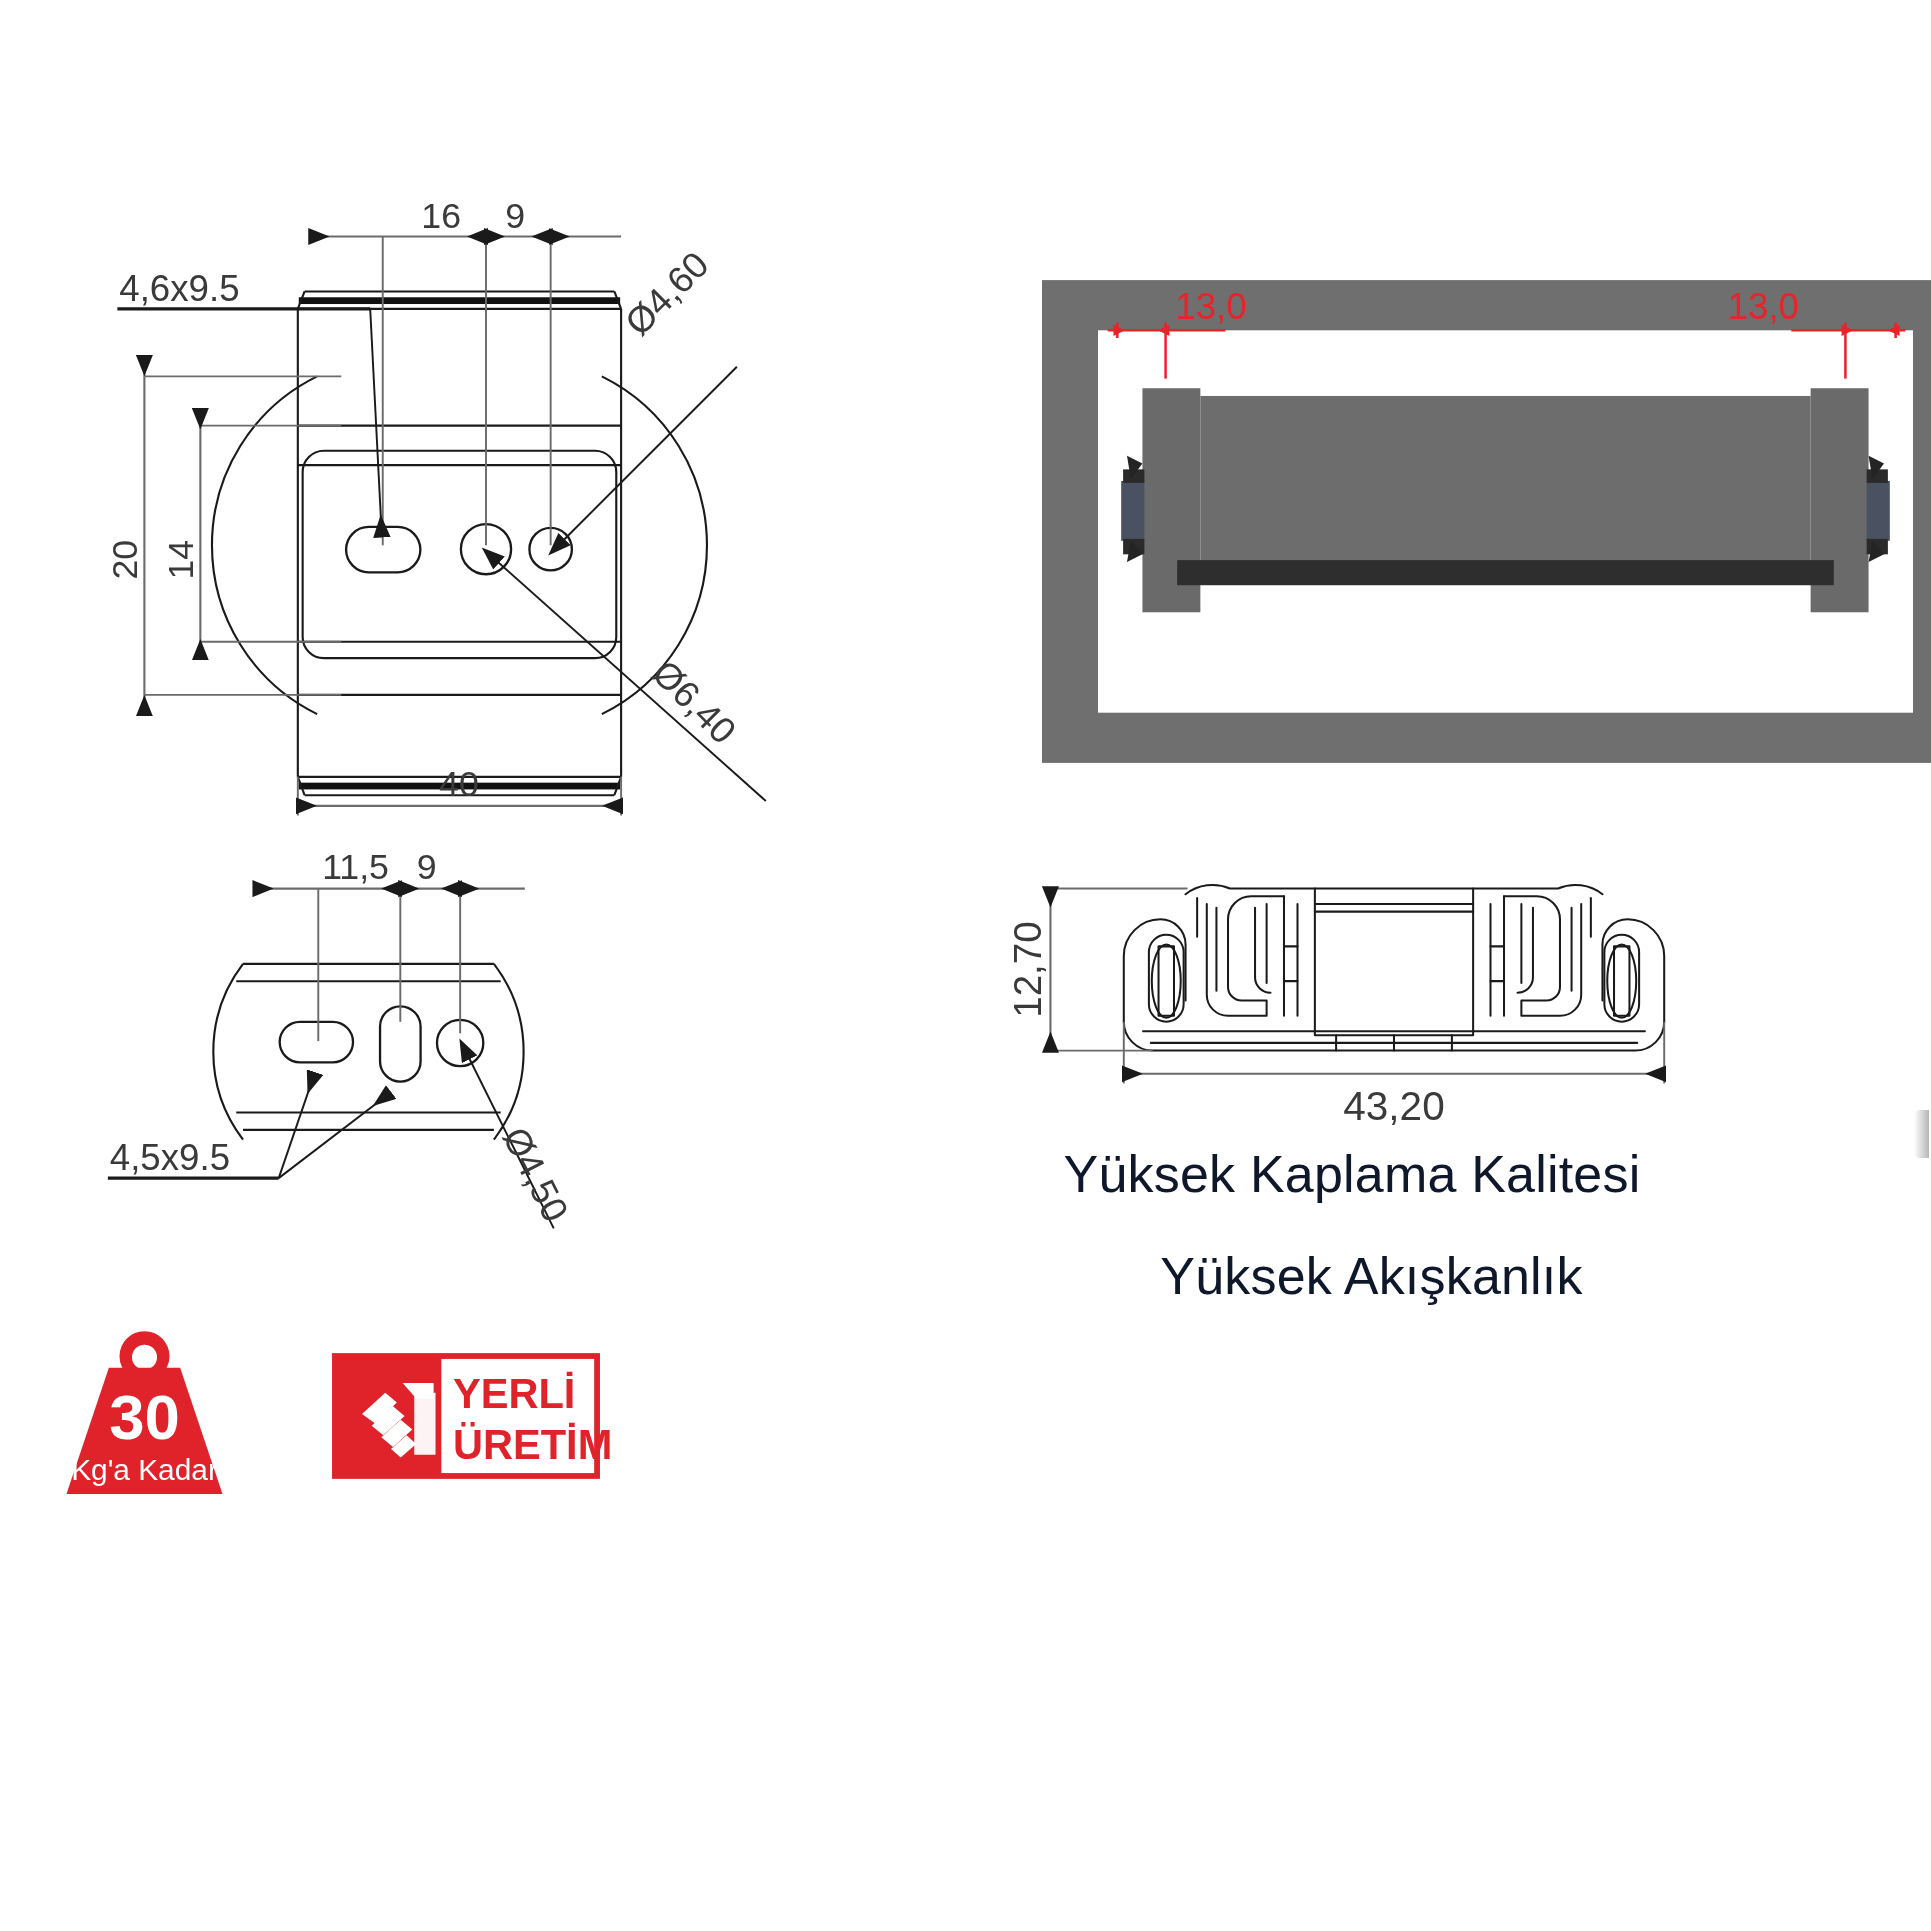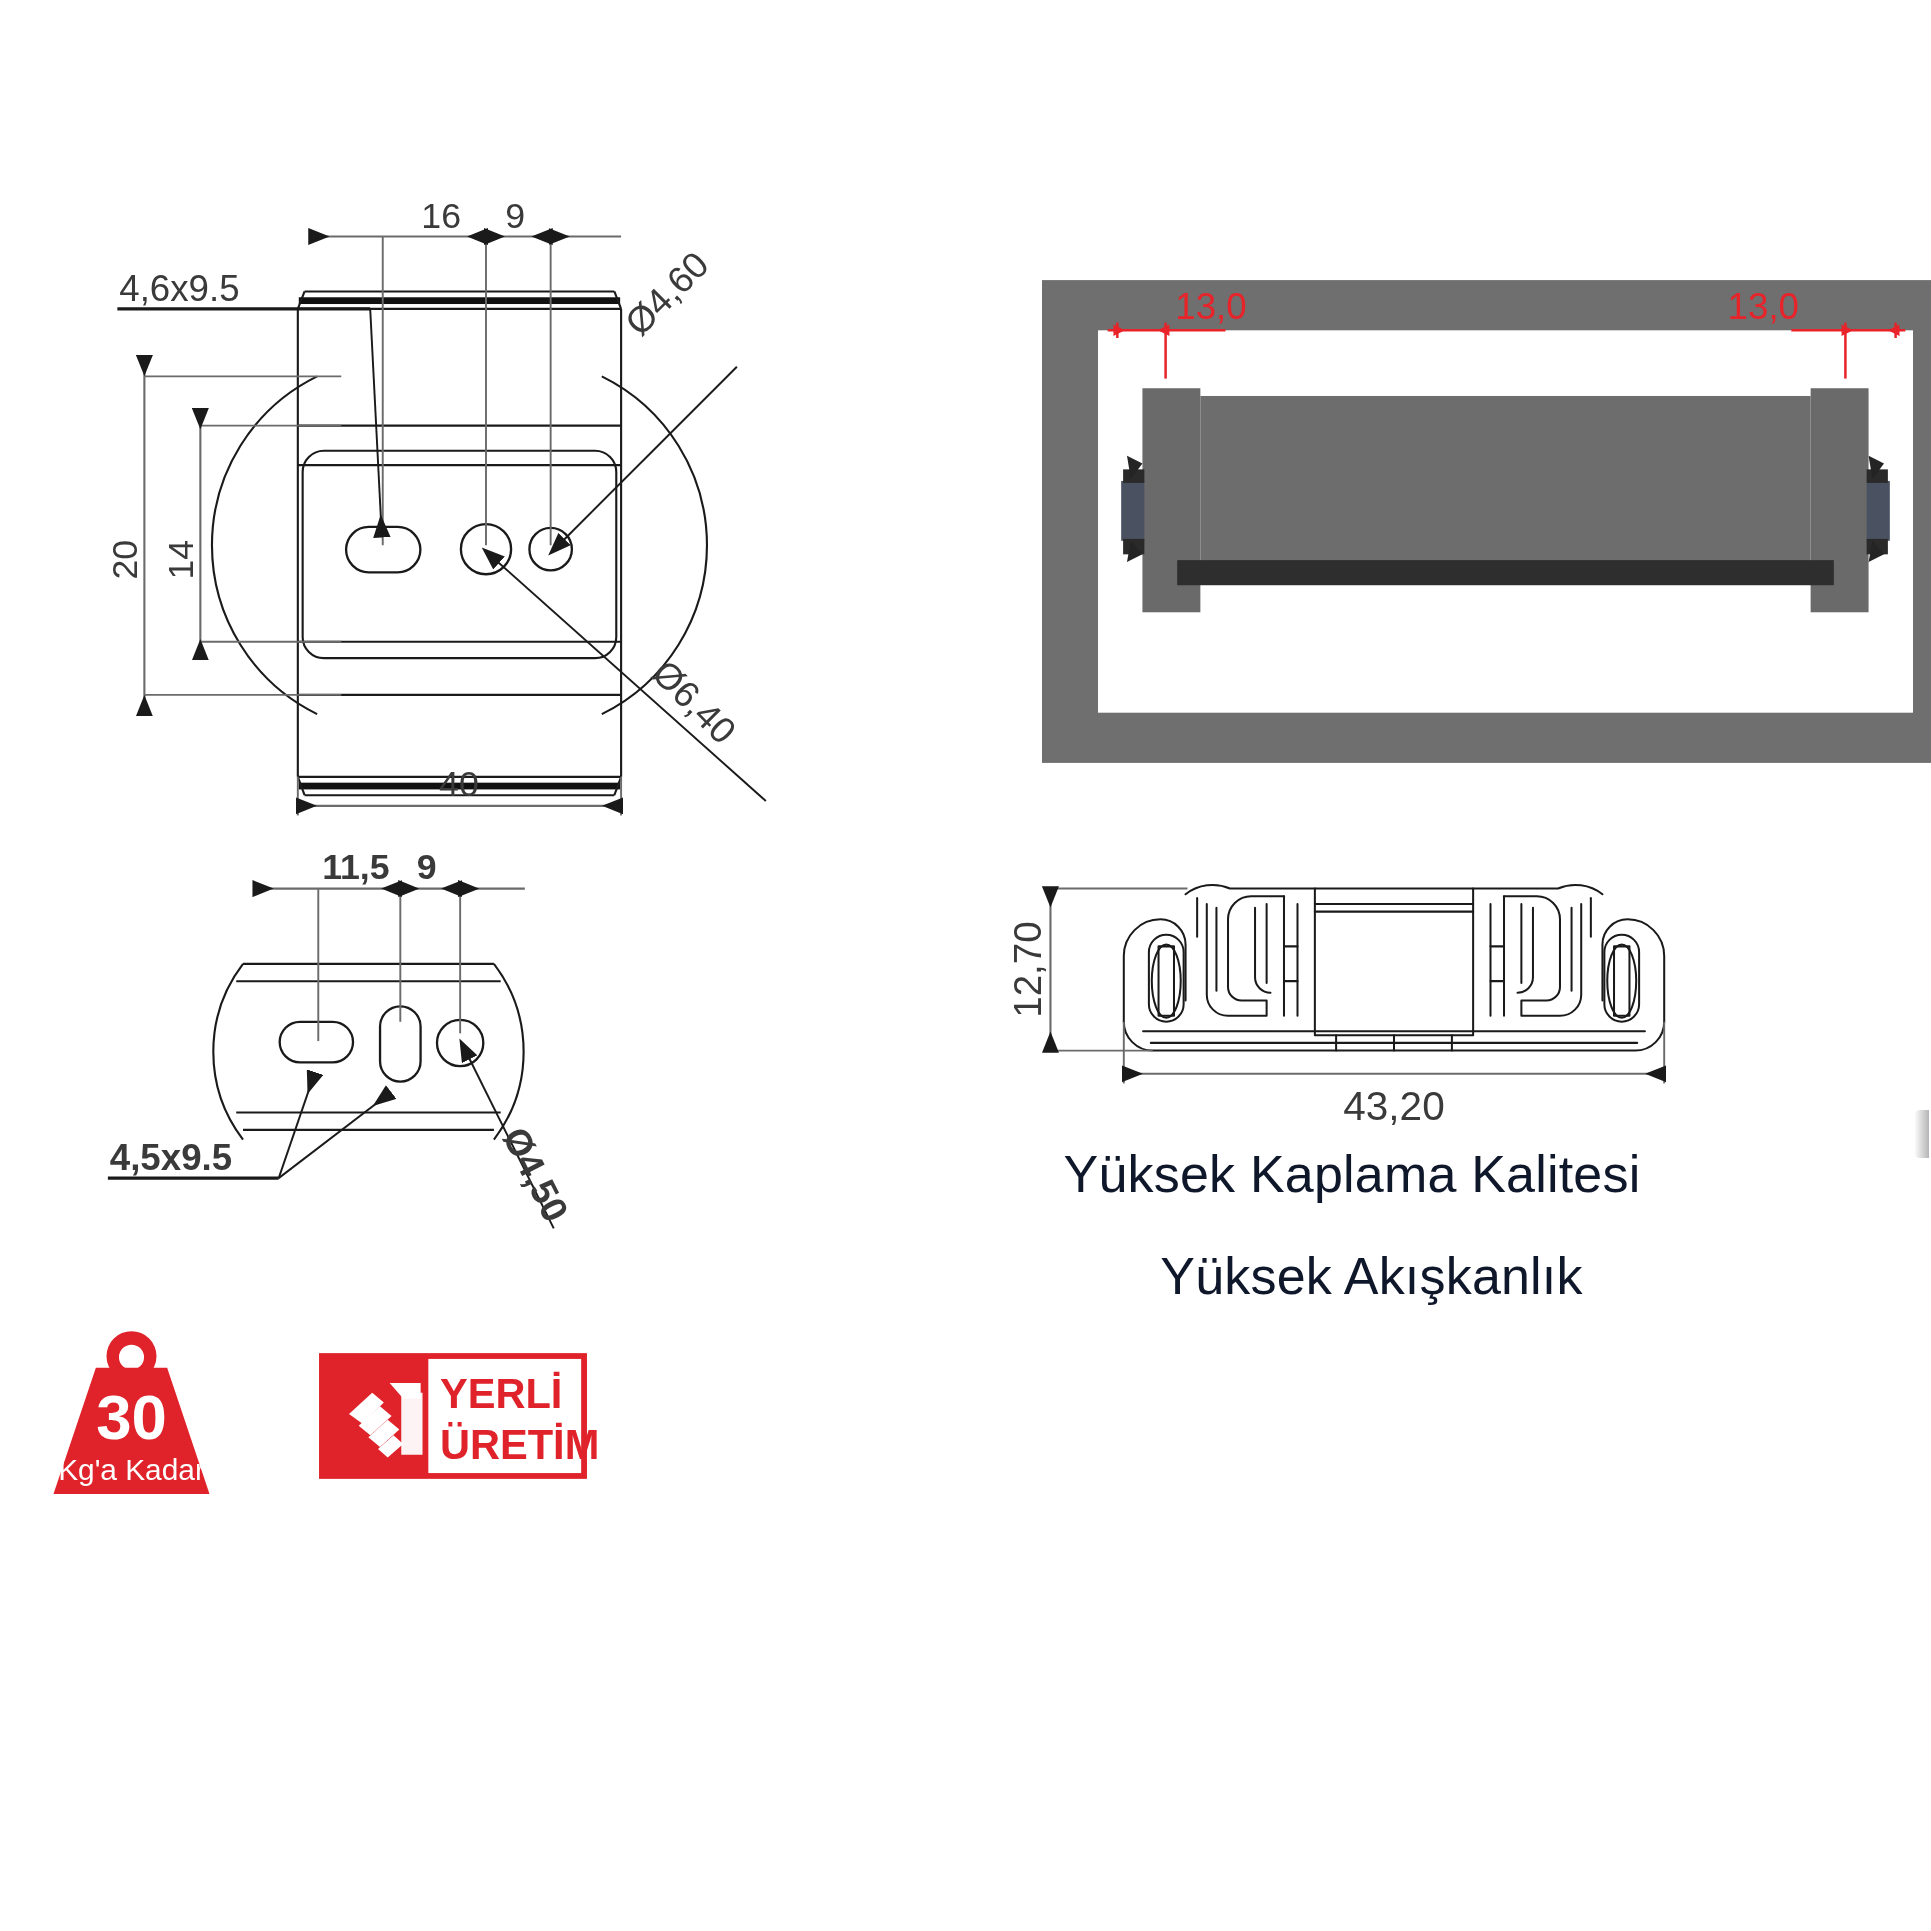--- a/index.html
+++ b/index.html
@@ -17,21 +17,21 @@
   .stage {
     position: absolute;
     left: 0; top: 0;
     width: 1931px;
     height: 1931px;
   }
   .panel { position: absolute; margin-left: 42px; }
 
   
   #front-view-panel   { left: 58px;   top: 212px;  width: 772px;  height: 599px; }
-  #side-view-panel    { left: 58px;   top: 850px;  width: 618px;  height: 415px; font-weight: bold; }
+  #side-view-panel    { left: 58px;   top: 850px;  width: 618px;  height: 415px; }
   #assembly-panel     { left: 1000px; top: 280px;  width: 927px;  height: 483px; }
   #section-panel      { left: 966px; top: 811px;  width: 772px;  height: 319px; }
 
   
   #feature-text {
     position: absolute;
     left: 966px;
     top: 1139px;
     width: 772px;
     text-align: center;
@@ -39,21 +39,21 @@
     font-size: 52px;
     line-height: 1.35;
     letter-spacing: 0.2px;
   }
   #feature-text div { white-space: nowrap; }
   #feature-text .line2 { padding-left: 39px; margin-top: 32px; }
 
   
   #badges {
     position: absolute;
-    left: 40px;
+    left: 53px;
     top: 1315px;
     width: 966px;
     height: 203px;
   }
   .badge { position: absolute; }
   #badge-weight { left: 0px;   top: 9.7px;  width: 183px; height: 179px; }
   #badge-yerli  { left: 232px; top: 39px;  width: 266px; height: 124px; padding-left: 48px; }
   #badge-tse    { left: 560px; top: 27px;  width: 241px; height: 145px; }
 
   

